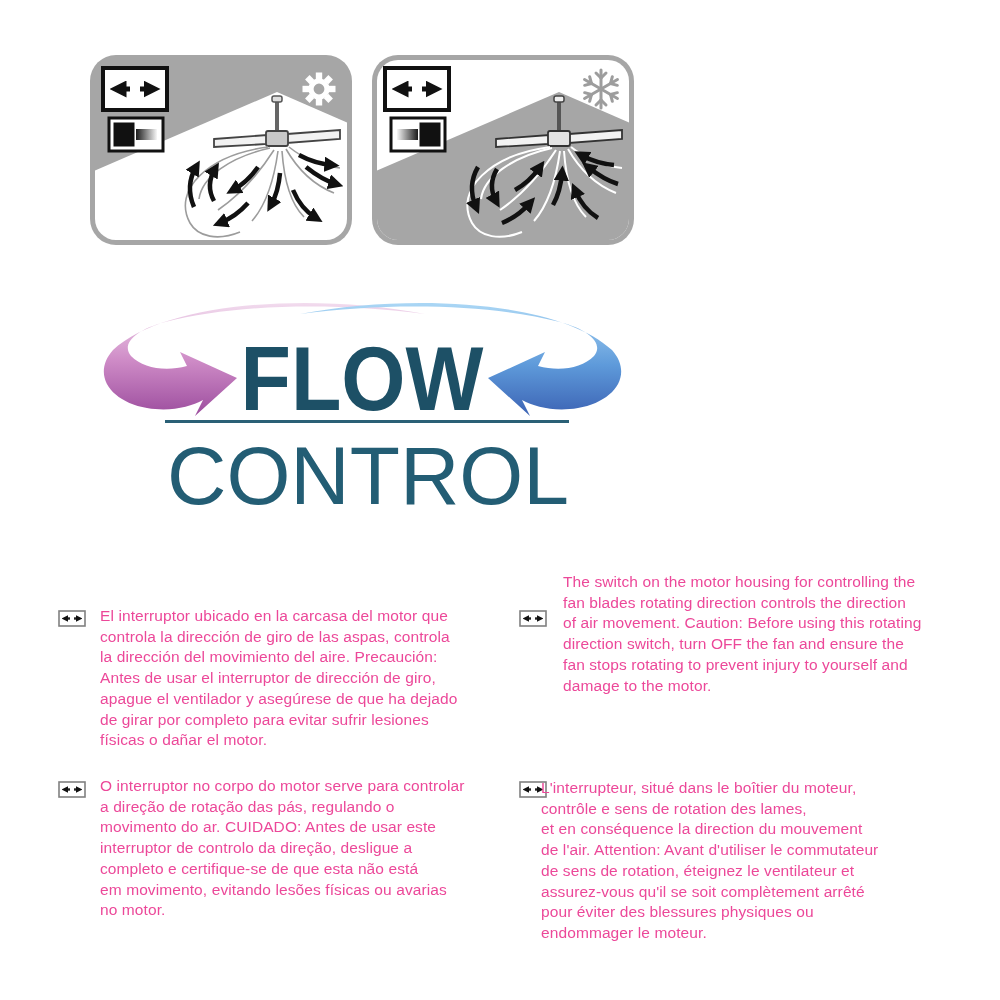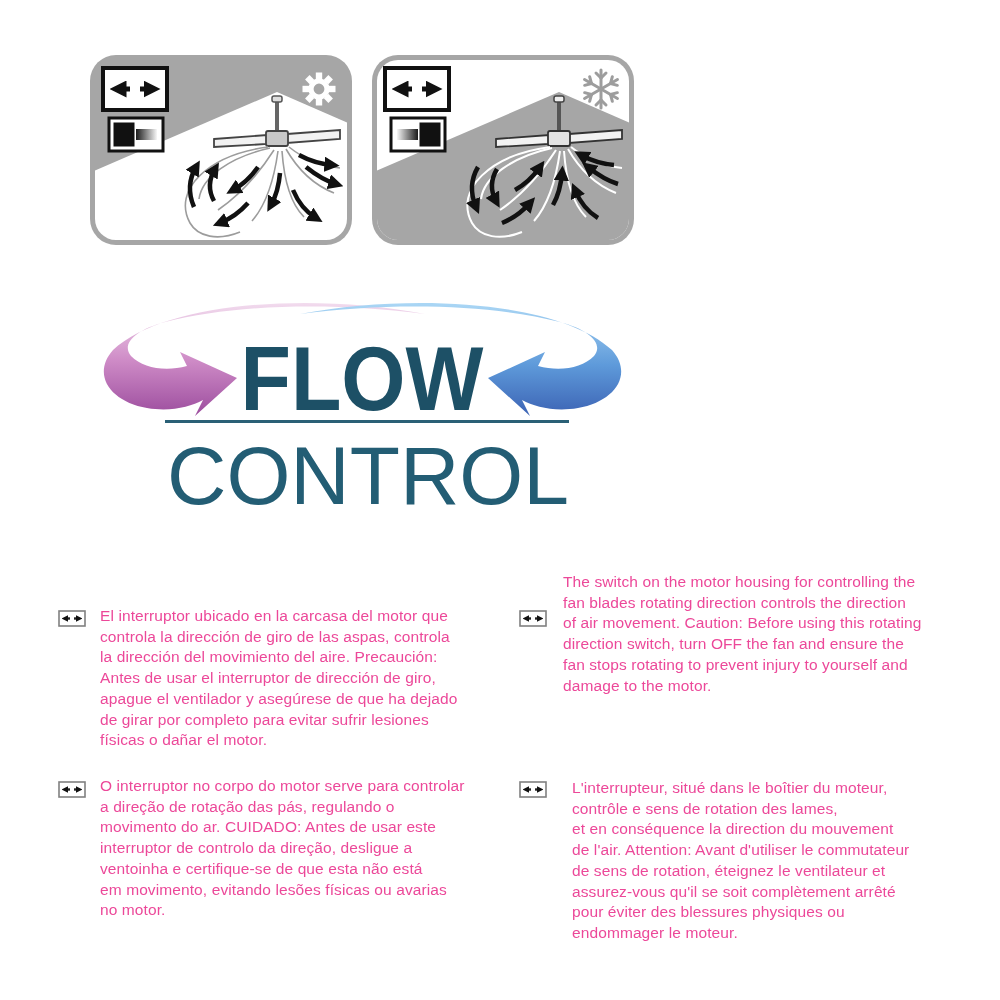--- a/index.html
+++ b/index.html
@@ -242,30 +242,30 @@
 
   <svg class="abs" style="left:58px;top:781px;" width="28" height="17" viewBox="0 0 28 17">
     <rect x="1" y="1" width="26" height="15" fill="#fff" stroke="#808080" stroke-width="1.6"></rect>
     <path d="M12 8.5 H7" stroke="#222" stroke-width="2.4" fill="none" marker-end="url(#mArrowSm)"></path>
     <path d="M16 8.5 H21" stroke="#222" stroke-width="2.4" fill="none" marker-end="url(#mArrowSm)"></path>
   </svg>
   <div class="abs para" style="left:100px;top:776px;">O interruptor no corpo do motor serve para controlar
 a direção de rotação das pás, regulando o
 movimento do ar. CUIDADO: Antes de usar este
 interruptor de controlo da direção, desligue a
-ventoinha e certifique-se de que esta não está
+completo e certifique-se de que esta não está
 em movimento, evitando lesões físicas ou avarias
 no motor.</div>
 
   <svg class="abs" style="left:519px;top:781px;" width="28" height="17" viewBox="0 0 28 17">
     <rect x="1" y="1" width="26" height="15" fill="#fff" stroke="#808080" stroke-width="1.6"></rect>
     <path d="M12 8.5 H7" stroke="#222" stroke-width="2.4" fill="none" marker-end="url(#mArrowSm)"></path>
     <path d="M16 8.5 H21" stroke="#222" stroke-width="2.4" fill="none" marker-end="url(#mArrowSm)"></path>
   </svg>
-  <div class="abs para" style="left:572px;top:778px;">L'interrupteur, situé dans le boîtier du moteur,
+  <div class="abs para" style="left:541px;top:778px;">L'interrupteur, situé dans le boîtier du moteur,
 contrôle e sens de rotation des lames,
 et en conséquence la direction du mouvement
 de l'air. Attention: Avant d'utiliser le commutateur
 de sens de rotation, éteignez le ventilateur et
 assurez-vous qu'il se soit complètement arrêté
 pour éviter des blessures physiques ou
 endommager le moteur.</div>
 
 </div>
 

